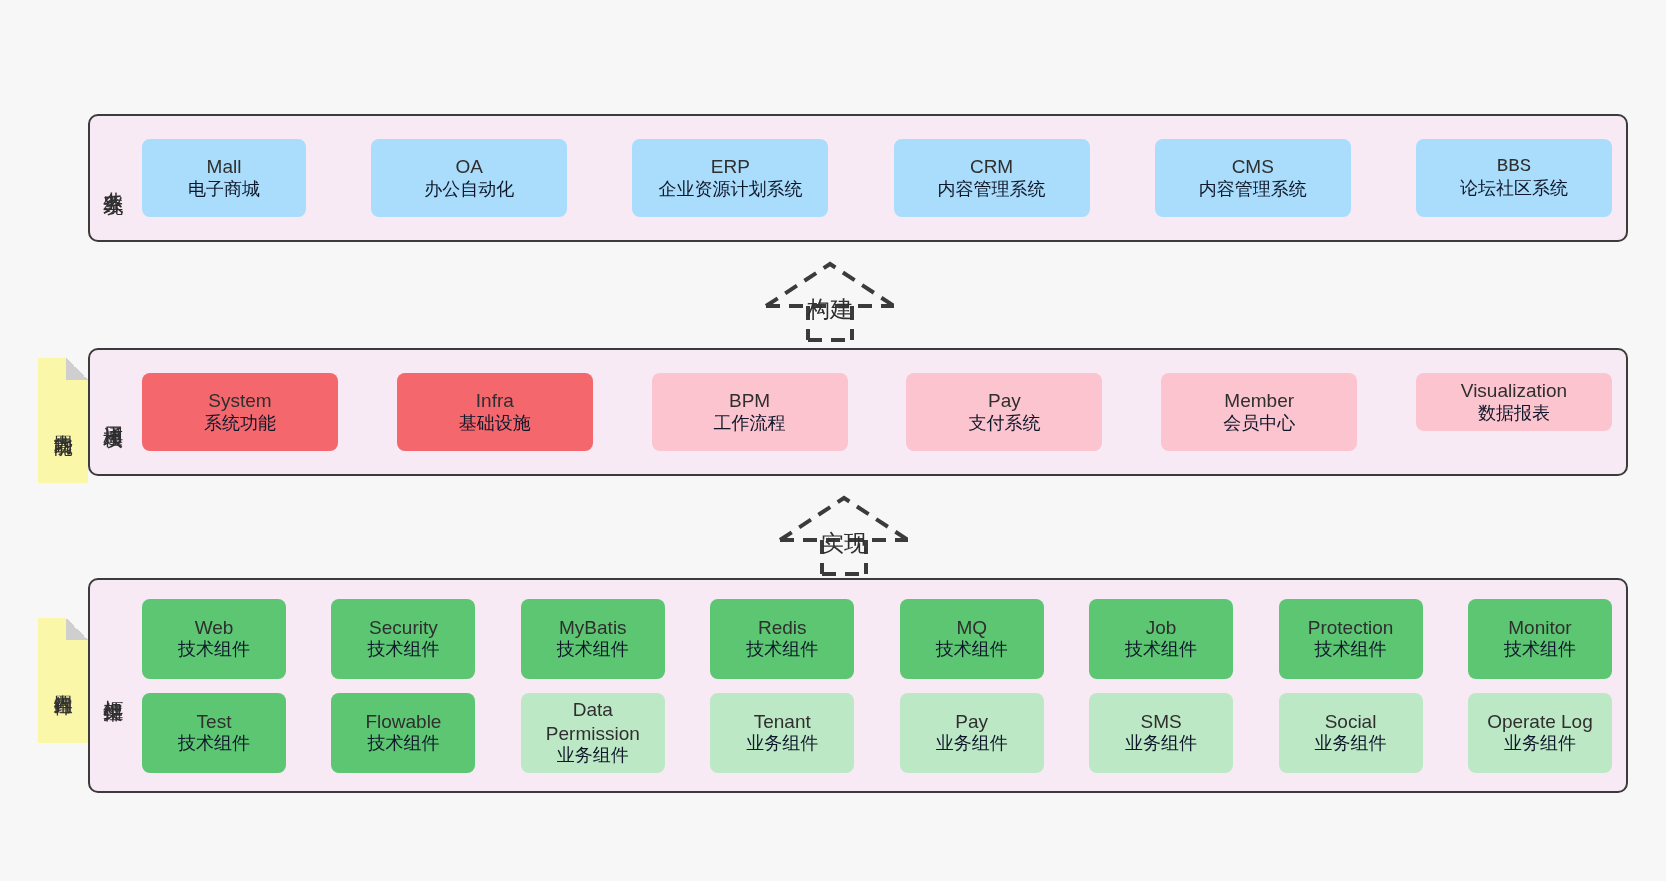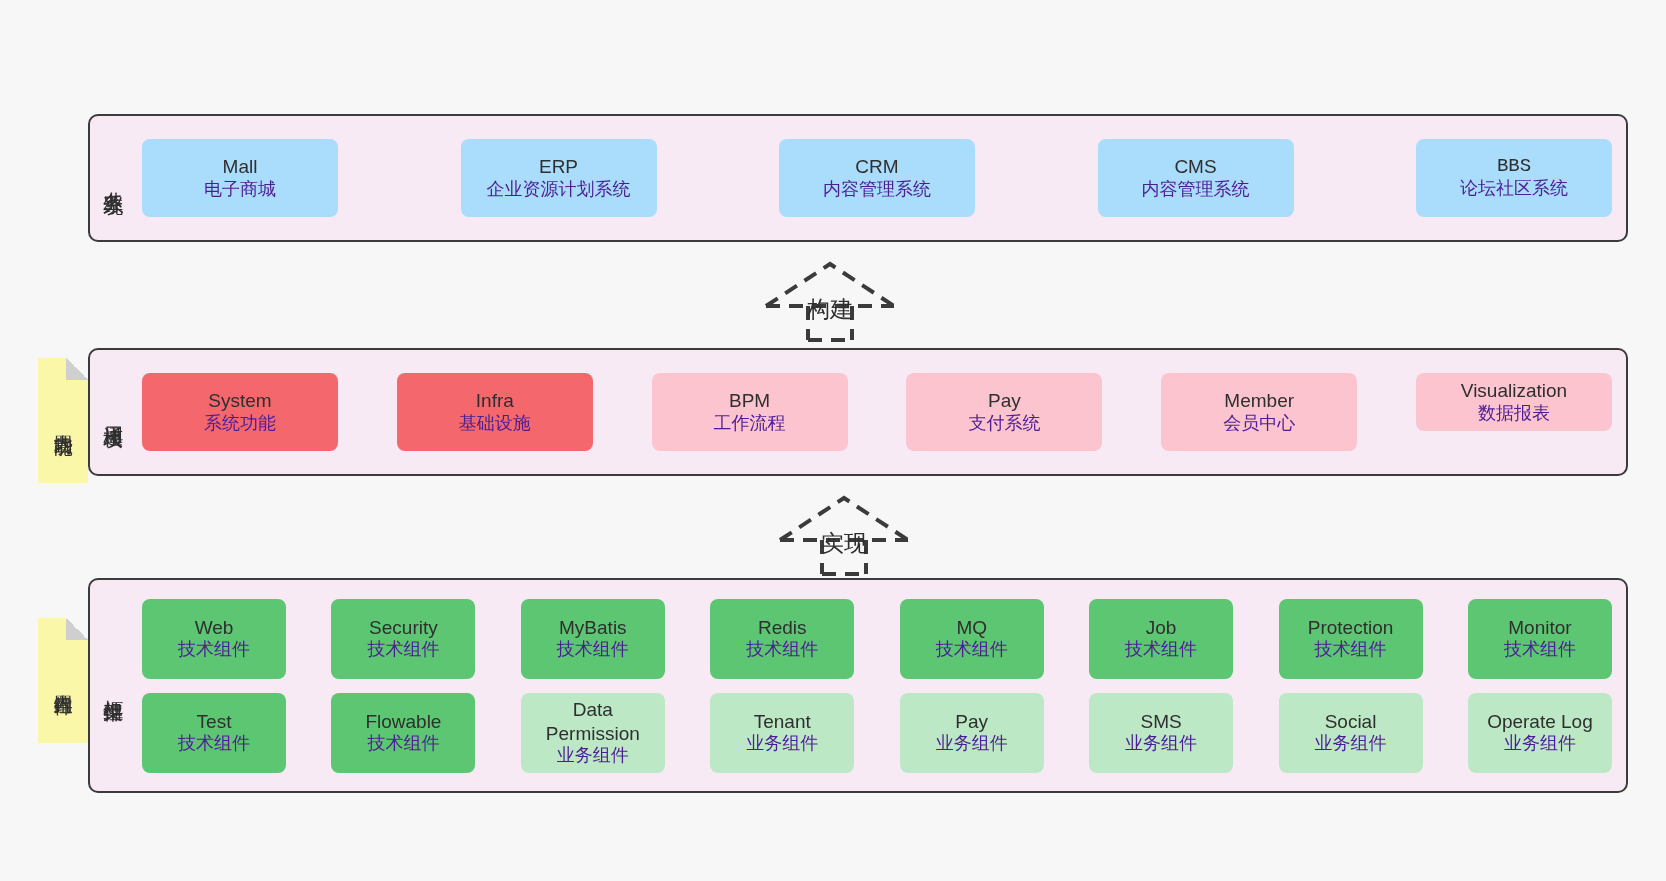--- a/index.html
+++ b/index.html
@@ -71,21 +71,21 @@
     box-sizing: border-box;
     line-height: 1.22;
     padding: 4px 6px;
   }
   .node .n-title {
     font-size: 19px;
     color: #2f2f2f;
   }
   .node .n-sub {
     font-size: 18px;
-    color: #4c1d95;
+    color: #0f172a;
   }
 
   .c-blue       { background: #aadcfb; }
   .c-red        { background: #f4676d; }
   .c-pink       { background: #fbc4ce; }
   .c-green      { background: #5cc672; }
   .c-lightgreen { background: #bde8c6; }
 
   
   .note {
@@ -132,23 +132,27 @@
     white-space: nowrap;
   }
 </style>
 </head>
 <body>
 
 <div class="layer" id="layer-business" style="left:88px; top:114px; width:1540px; height:128px;">
   <div class="layer-title">业务系统</div>
   <div class="layer-body">
     <div class="row" id="row-business">
-        <div class="node c-blue" style="width: 196px; height: 78px;">
+        <div class="node c-blue" style="width: 164px; height: 78px;">
           <div class="n-title">Mall</div>
           <div class="n-sub">电子商城</div>
+        </div>
+        <div class="node c-blue" style="width: 196px; height: 78px;">
+          <div class="n-title">OA</div>
+          <div class="n-sub">办公自动化</div>
         </div>
         <div class="node c-blue" style="width: 196px; height: 78px;">
           <div class="n-title">ERP</div>
           <div class="n-sub">企业资源计划系统</div>
         </div>
         <div class="node c-blue" style="width: 196px; height: 78px;">
           <div class="n-title">CRM</div>
           <div class="n-sub">内容管理系统</div>
         </div>
         <div class="node c-blue" style="width: 196px; height: 78px;">

